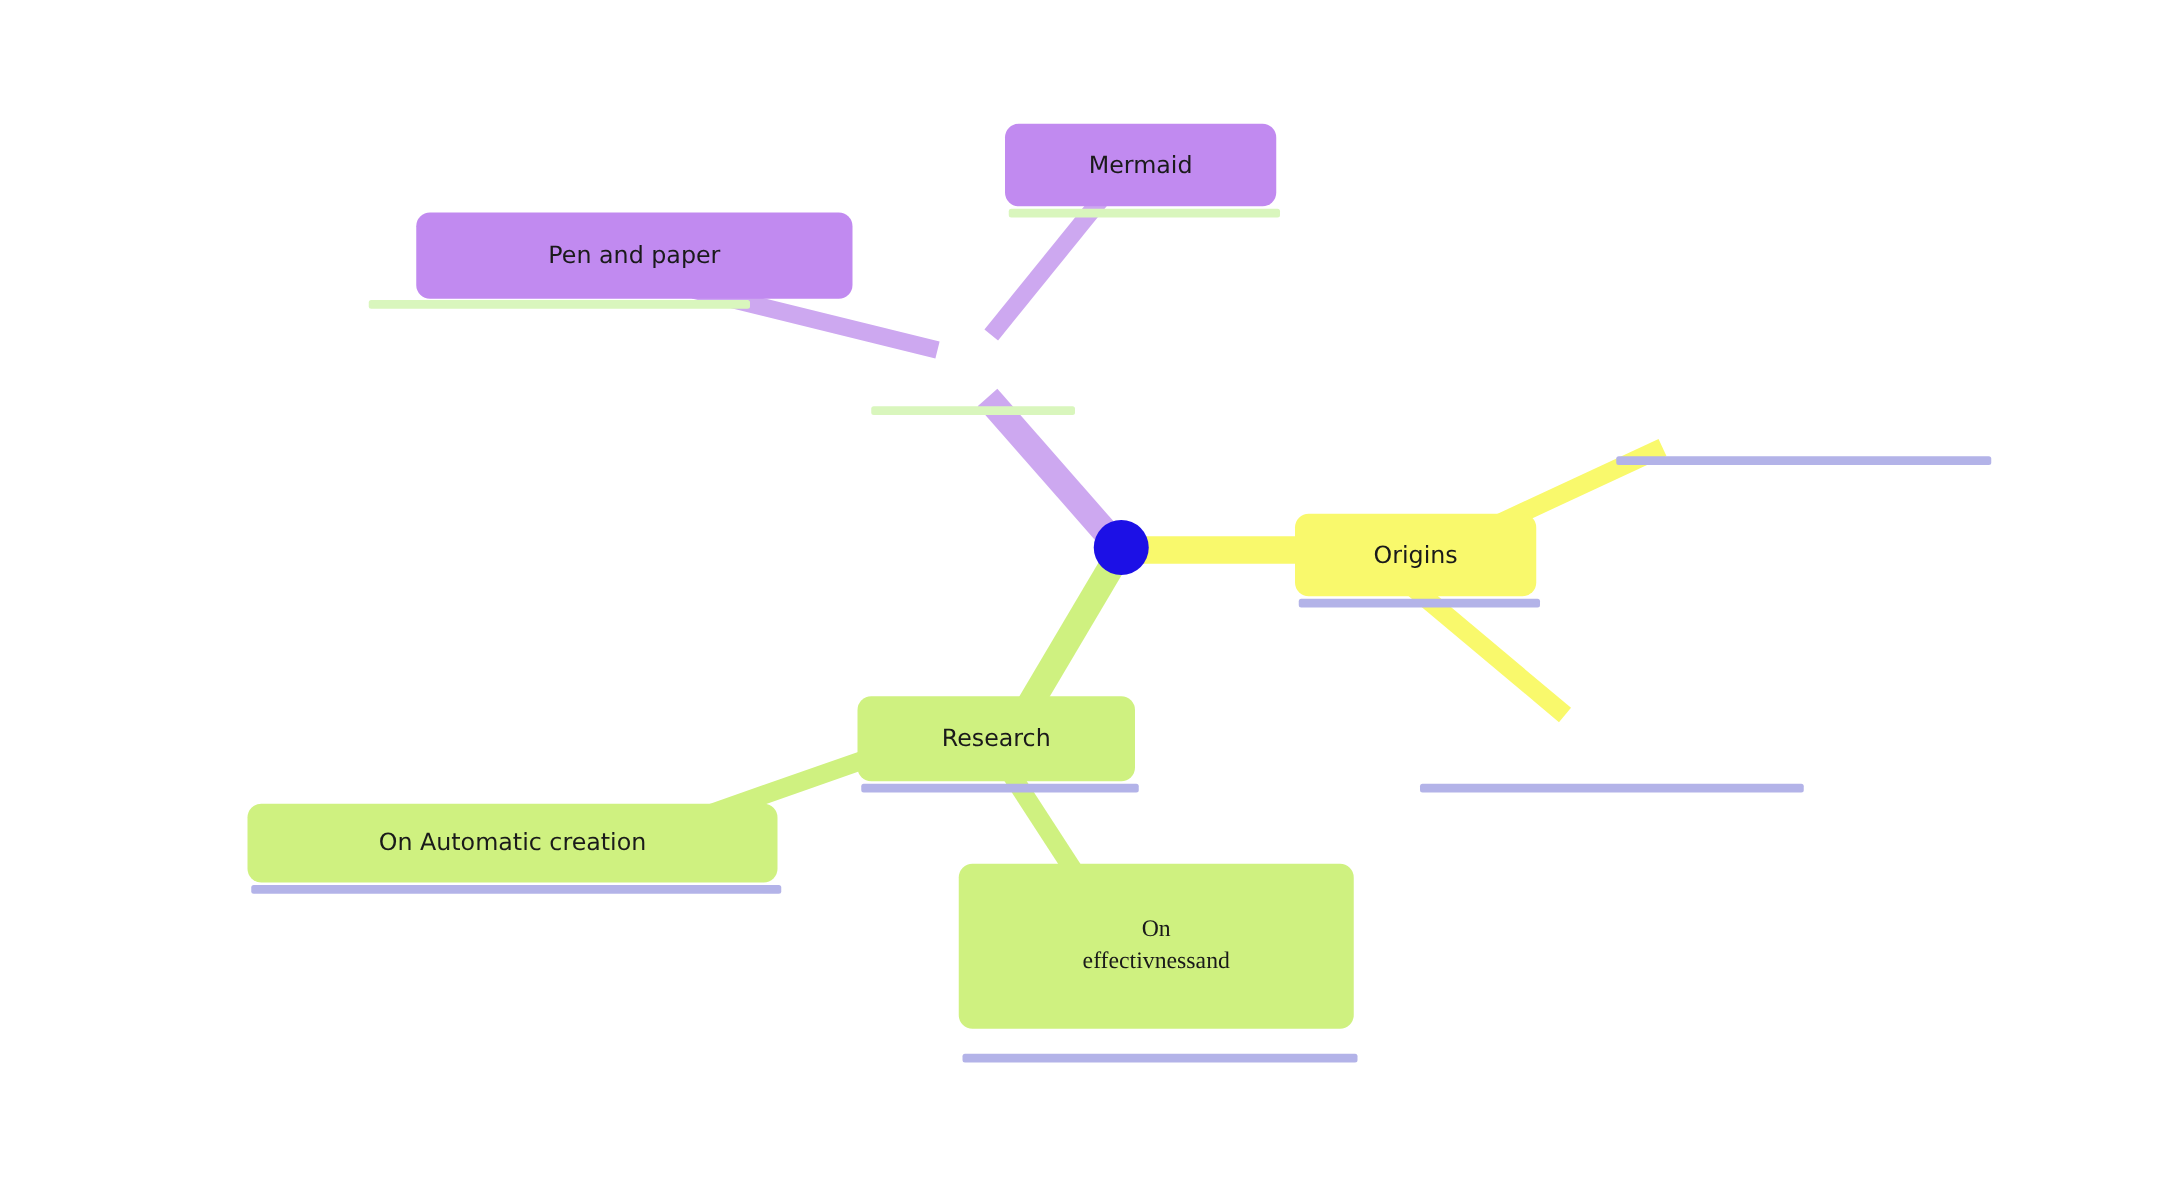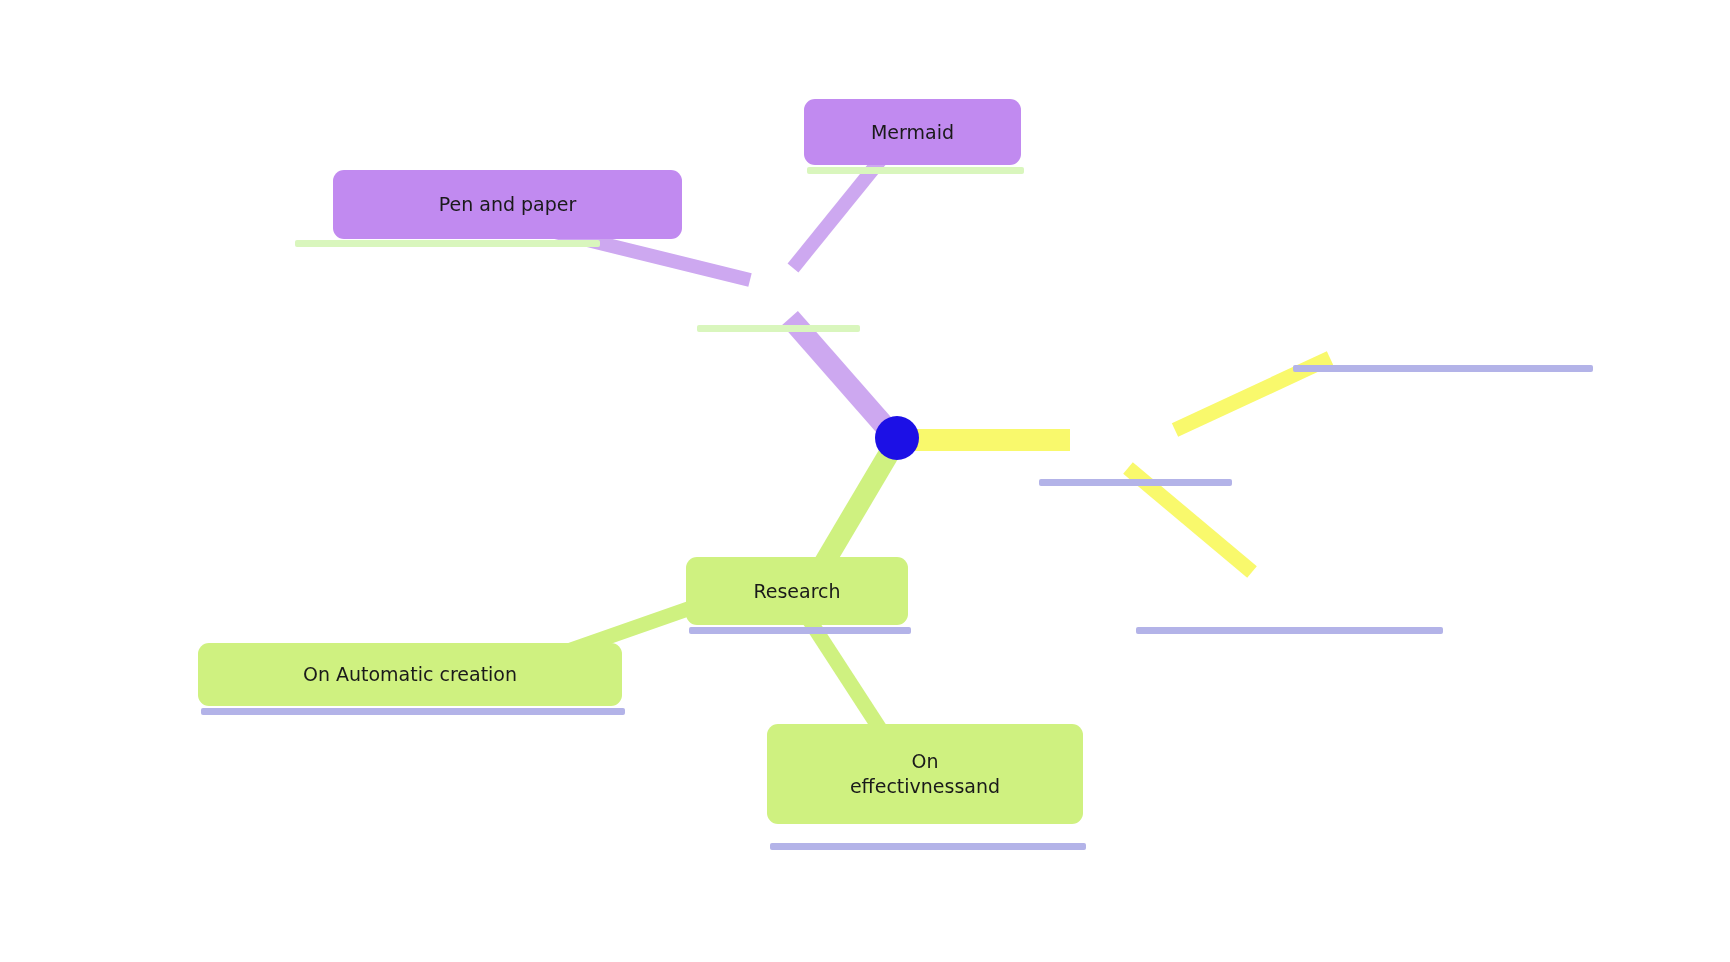--- a/index.html
+++ b/index.html
@@ -74,32 +74,35 @@
 
   <div class="node purple" style="left:292px;top:170px;width:349px;height:69px;margin-left:41px;">
     <span>Pen and paper</span>
   </div>
 
   <div class="node purple" style="left:804px;top:99px;width:217px;height:66px;">
     <span>Mermaid</span>
   </div>
 
 
+  <div class="node yellow" style="left:1036px;top:411px;width:193px;height:66px;">
+    <span>Origins</span>
+  </div>
 
 
 
   <div class="node green" style="left:686px;top:557px;width:222px;height:68px;">
     <span>Research</span>
   </div>
 
   <div class="node green" style="left:198px;top:643px;width:424px;height:63px;">
     <span>On Automatic creation</span>
   </div>
 
-  <div class="node green two-line" style="left:767px;top:724px;width:316px;height:100px;">
+  <div class="node green two-line" style="left:767px;top:691px;width:316px;height:132px;font-family:Liberation Serif, serif;">
     <div>
       <span>On</span>
       <span>effectivnessand</span>
     </div>
   </div>
 
   <div id="root-dot"></div>
 
 </div>
 

